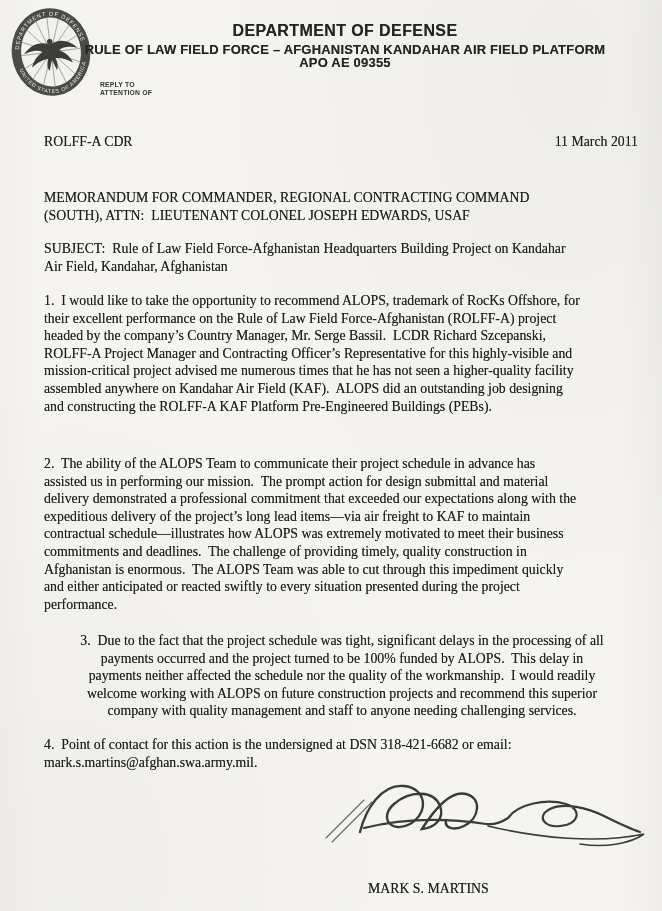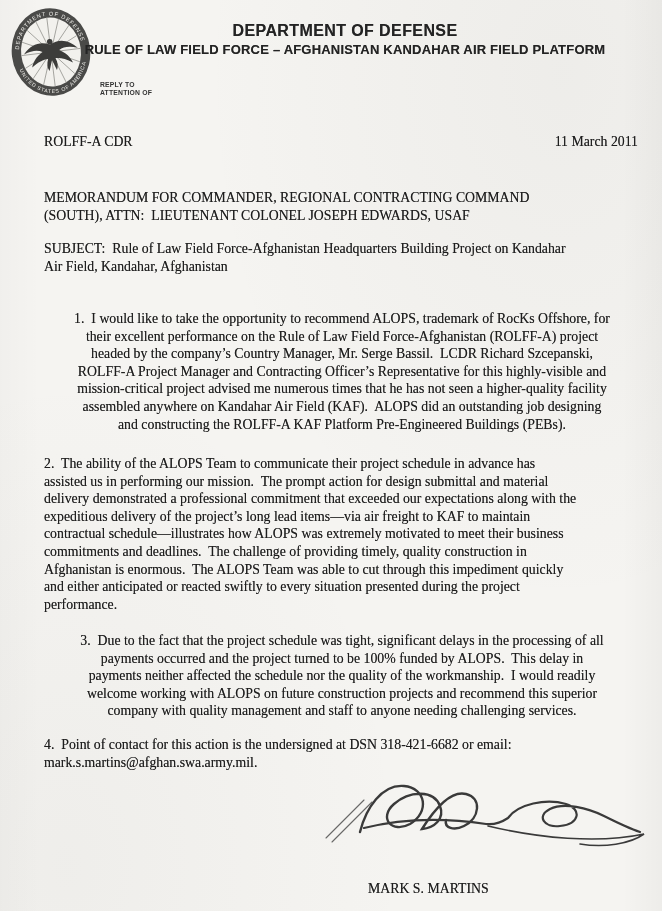--- a/index.html
+++ b/index.html
@@ -40,21 +40,21 @@
     font-size:6.8px;font-weight:bold;line-height:8px;
     color:#333;letter-spacing:0.2px;
   }
   .ref-row{
     position:absolute;left:44px;top:133px;width:594px;
     display:flex;justify-content:space-between;gap:32px;
   }
   .block{position:absolute;left:44px;width:596px;}
   .memo{top:189px;}
   .subject{top:240px;}
-  .p1{top:310px;text-align:center;}
+  .p1{top:292px;}
   .p2{top:455px;}
   .p3{top:632px;text-align:center;}
   .p4{top:736px;}
   .signature{position:absolute;left:308px;top:774px;width:348px;height:78px;}
   .signer{position:absolute;left:344px;top:845px;}
   .signer div{height:17.6px;margin-left:24px;}
 </style>
 </head>
 <body>
 
@@ -93,20 +93,21 @@
         <text font-family="Liberation Sans, sans-serif" font-size="5.6" fill="#efeeea" letter-spacing="0.8">
           <textPath href="#sealBotArc" startOffset="50%" text-anchor="middle">UNITED STATES OF AMERICA</textPath>
         </text>
       </g>
     </svg>
   </div>
 
   <div class="letterhead">
     <div class="lh-title">DEPARTMENT OF DEFENSE</div>
     <div class="lh-line">RULE OF LAW FIELD FORCE – AFGHANISTAN KANDAHAR AIR FIELD PLATFORM</div>
+    <div class="lh-line">APO AE 09355</div>
   </div>
 
   <div class="reply-to">
     <div>REPLY TO</div>
     <div>ATTENTION OF</div>
   </div>
 
   <div class="ref-row serif-text">
     <span>ROLFF-A CDR</span>
     <span>11 March 2011</span>

